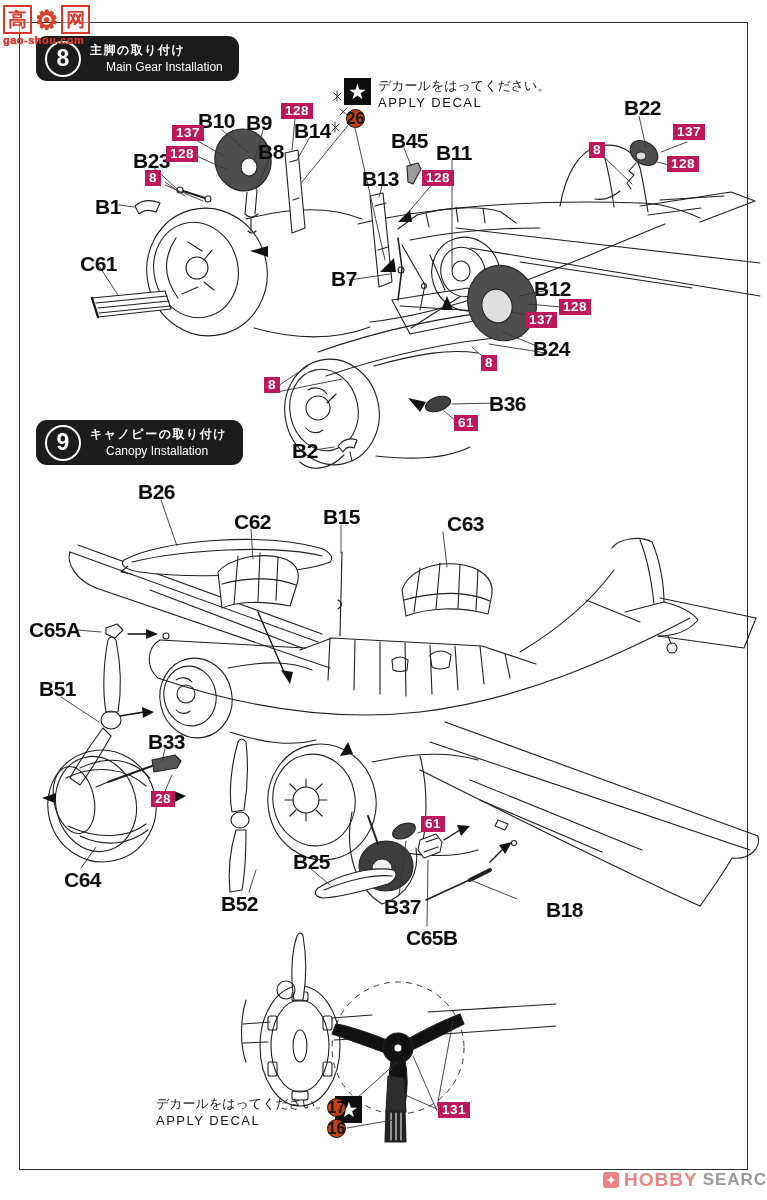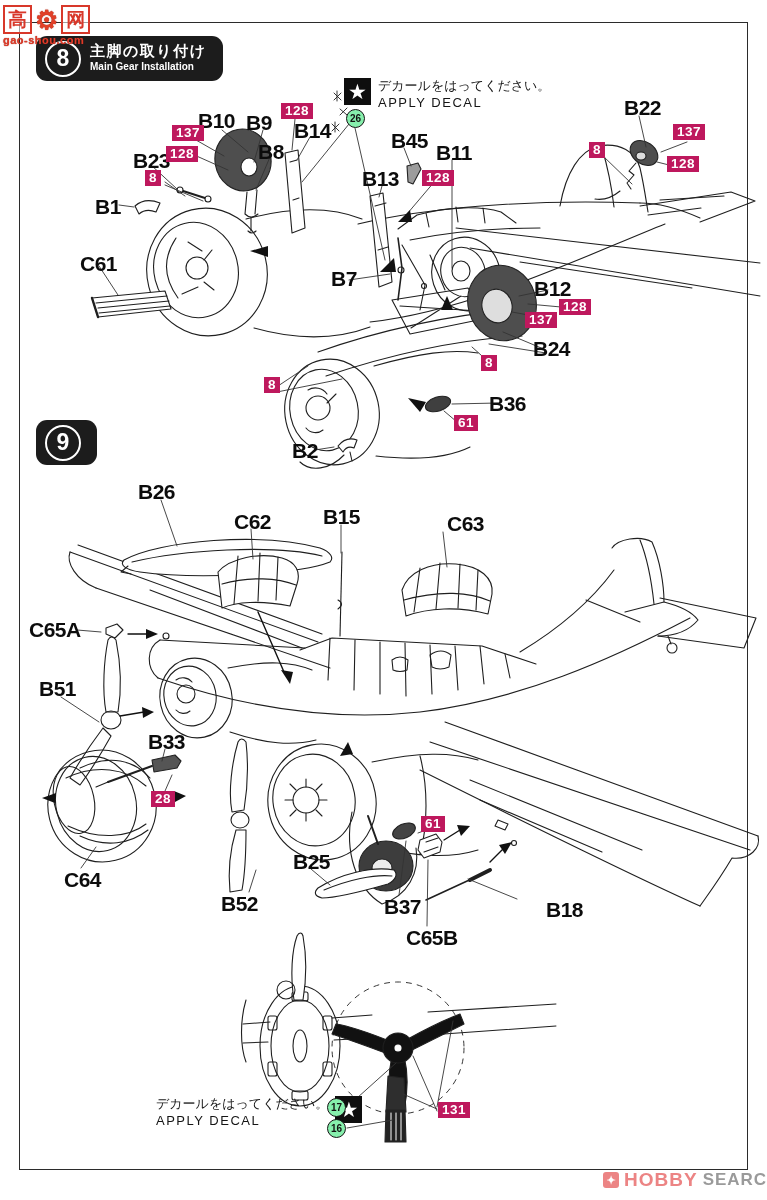--- a/index.html
+++ b/index.html
@@ -3,32 +3,32 @@
 <meta charset="utf-8">
 <style>
   html,body{margin:0;padding:0;background:#ffffff;}
   body{width:767px;height:1200px;position:relative;font-family:"Liberation Sans",sans-serif;overflow:hidden;}
   .sheet{position:absolute;left:0;top:0;width:767px;height:1200px;background:#fff;}
   .frame{position:absolute;left:19px;top:22px;width:727px;height:1146px;border:1.2px solid #2b2b2b;}
   svg.art{position:absolute;left:0;top:0;}
   
   .step-header{position:absolute;background:#1c1c1c;color:#fff;border-radius:11px;display:flex;align-items:center;gap:9px;padding:0 16px 0 9px;height:45px;box-sizing:border-box;}
   .step-circle{width:32px;height:32px;border:2.5px solid #fff;border-radius:50%;display:flex;align-items:center;justify-content:center;font-size:23px;font-weight:bold;flex:0 0 auto;}
-  .step-jp{font-size:15px;font-weight:bold;letter-spacing:1.5px;line-height:17px;}
-  .step-en{font-size:10px;font-weight:bold;line-height:16px;}
+  .step-jp{font-size:12px;font-weight:bold;letter-spacing:1.5px;line-height:17px;}
+  .step-en{font-size:12px;font-weight:normal;line-height:16px;margin-left:16px;}
   
   .decal-note{position:absolute;display:flex;gap:7px;align-items:flex-start;}
   .star-box{width:27px;height:27px;background:#0e0e0e;color:#fff;display:flex;align-items:center;justify-content:center;font-size:21px;line-height:27px;flex:0 0 auto;}
   .note-jp{font-size:13px;color:#151515;line-height:15px;}
   .note-en{font-size:13px;color:#151515;letter-spacing:1.5px;line-height:15px;margin-top:2px;}
   
   .lbl{position:absolute;white-space:nowrap;}
   .lbl.plain{font-size:21px;font-weight:bold;color:#0c0c0c;letter-spacing:-0.5px;line-height:22px;}
   .lbl.box{background:#be185d;color:#fff;font-size:13.5px;font-weight:bold;padding:1px 4px;line-height:14px;letter-spacing:0.5px;}
-  .lbl.circle{width:17px;height:17px;border:1.6px solid #141414;border-radius:50%;font-size:10px;font-weight:bold;display:flex;align-items:center;justify-content:center;background:#86efac;color:#111;}
+  .lbl.circle{width:17px;height:17px;border:1.6px solid #141414;border-radius:50%;font-size:16px;font-weight:bold;display:flex;align-items:center;justify-content:center;background:#c2410c;color:#111;}
   
   .watermark{position:absolute;left:3px;top:5px;z-index:5;}
   .wm-row{display:flex;align-items:center;gap:3px;}
   .wm-box{width:25px;height:25px;border:2.5px solid #d8382a;color:#d8382a;font-size:19px;font-weight:bold;display:flex;align-items:center;justify-content:center;background:rgba(255,255,255,.55);}
   .wm-gear{color:#e04028;font-size:26px;line-height:26px;font-weight:bold;text-shadow:0 0 1px #8a1d10;}
   .wm-gear::before{content:"⚙";}
   .wm-domain{font-size:11px;font-weight:bold;color:#e03a28;text-shadow:0 0 1px #8a1d10;letter-spacing:0.5px;margin-top:0px;}
   
   .footer-logo{position:absolute;left:603px;top:1169px;display:flex;align-items:center;gap:5px;font-weight:bold;}
   .hs-icon{width:16px;height:16px;background:#ec8484;border-radius:3px;color:#fff;display:flex;align-items:center;justify-content:center;font-size:11px;flex:0 0 auto;}
@@ -344,20 +344,24 @@
     <div>
       <div class="step-jp">主脚の取り付け</div>
       <div class="step-en">Main Gear Installation</div>
     </div>
   </div>
 
   <div class="step-header" style="left:36px;top:420px;">
     <div class="step-circle">
       <span>9</span>
     </div>
+    <div>
+      <div class="step-jp">キャノピーの取り付け</div>
+      <div class="step-en">Canopy Installation</div>
+    </div>
   </div>
 
   <div class="decal-note" style="left:344px;top:78px;">
     <div class="star-box">★</div>
     <div>
       <div class="note-jp">デカールをはってください。</div>
       <div class="note-en">APPLY DECAL</div>
     </div>
   </div>
 

